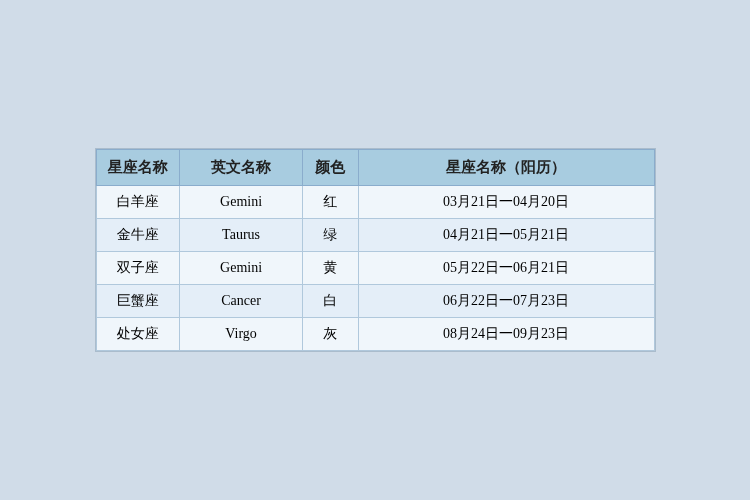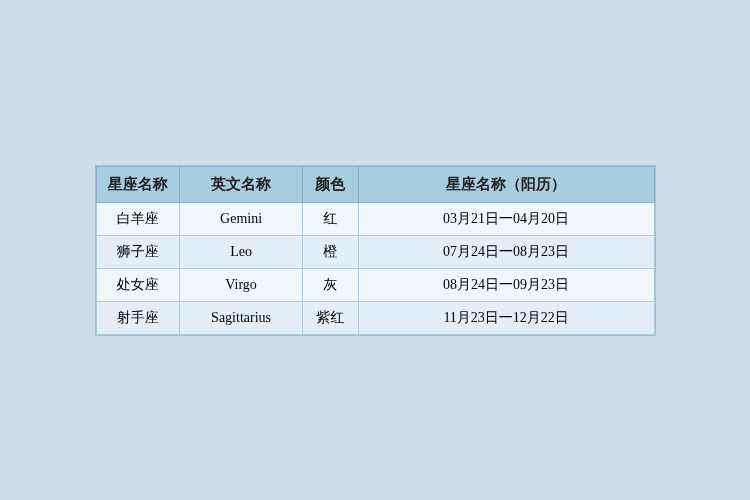--- a/index.html
+++ b/index.html
@@ -64,32 +64,38 @@
       </tr>
     </thead>
     <tbody id="table-body">
     <tr>
           <td>白羊座</td>
           <td>Gemini</td>
           <td>红</td>
           <td>03月21日一04月20日</td>
         </tr>
         <tr>
-          <td>狮子座</td>
-          <td>Leo</td>
-          <td>橙</td>
-          <td>07月24日一08月23日</td>
+          <td>金牛座</td>
+          <td>Taurus</td>
+          <td>绿</td>
+          <td>04月21日一05月21日</td>
+        </tr>
+        <tr>
+          <td>双子座</td>
+          <td>Gemini</td>
+          <td>黄</td>
+          <td>05月22日一06月21日</td>
+        </tr>
+        <tr>
+          <td>巨蟹座</td>
+          <td>Cancer</td>
+          <td>白</td>
+          <td>06月22日一07月23日</td>
         </tr>
         <tr>
           <td>处女座</td>
           <td>Virgo</td>
           <td>灰</td>
           <td>08月24日一09月23日</td>
         </tr>
-        <tr>
-          <td>射手座</td>
-          <td>Sagittarius</td>
-          <td>紫红</td>
-          <td>11月23日一12月22日</td>
-        </tr>
       </tbody>
   </table>
 </div>
 
 </body></html>

